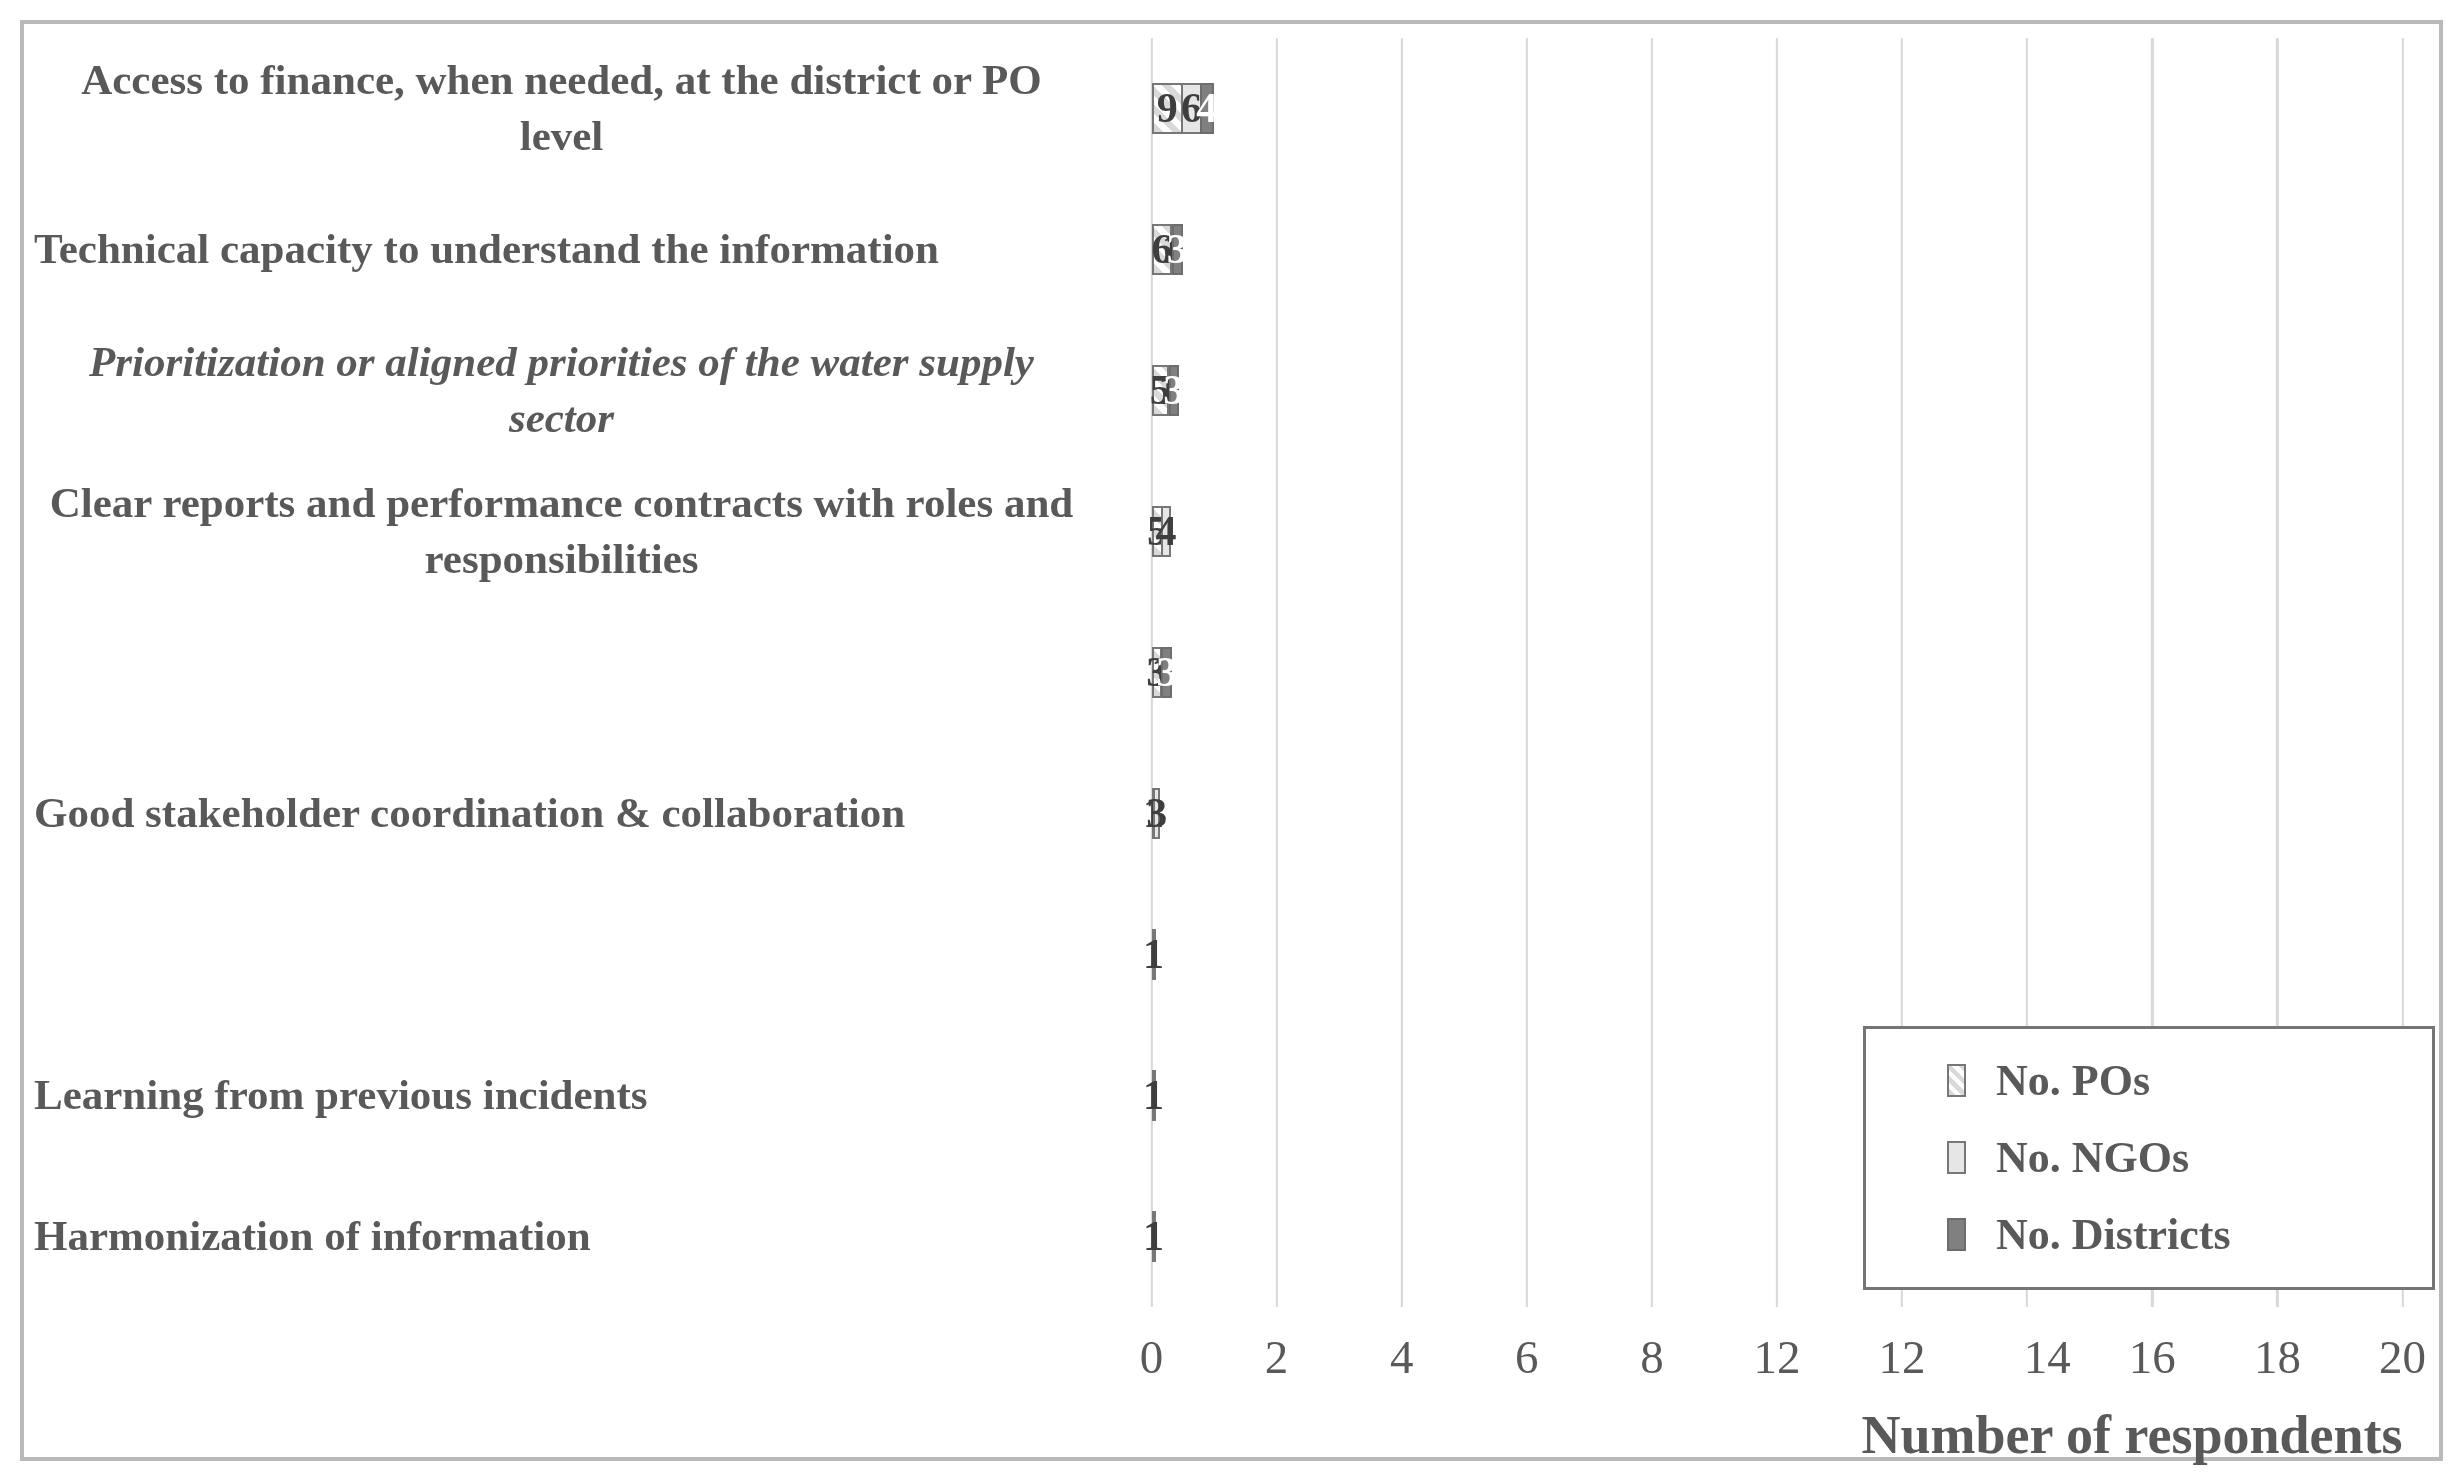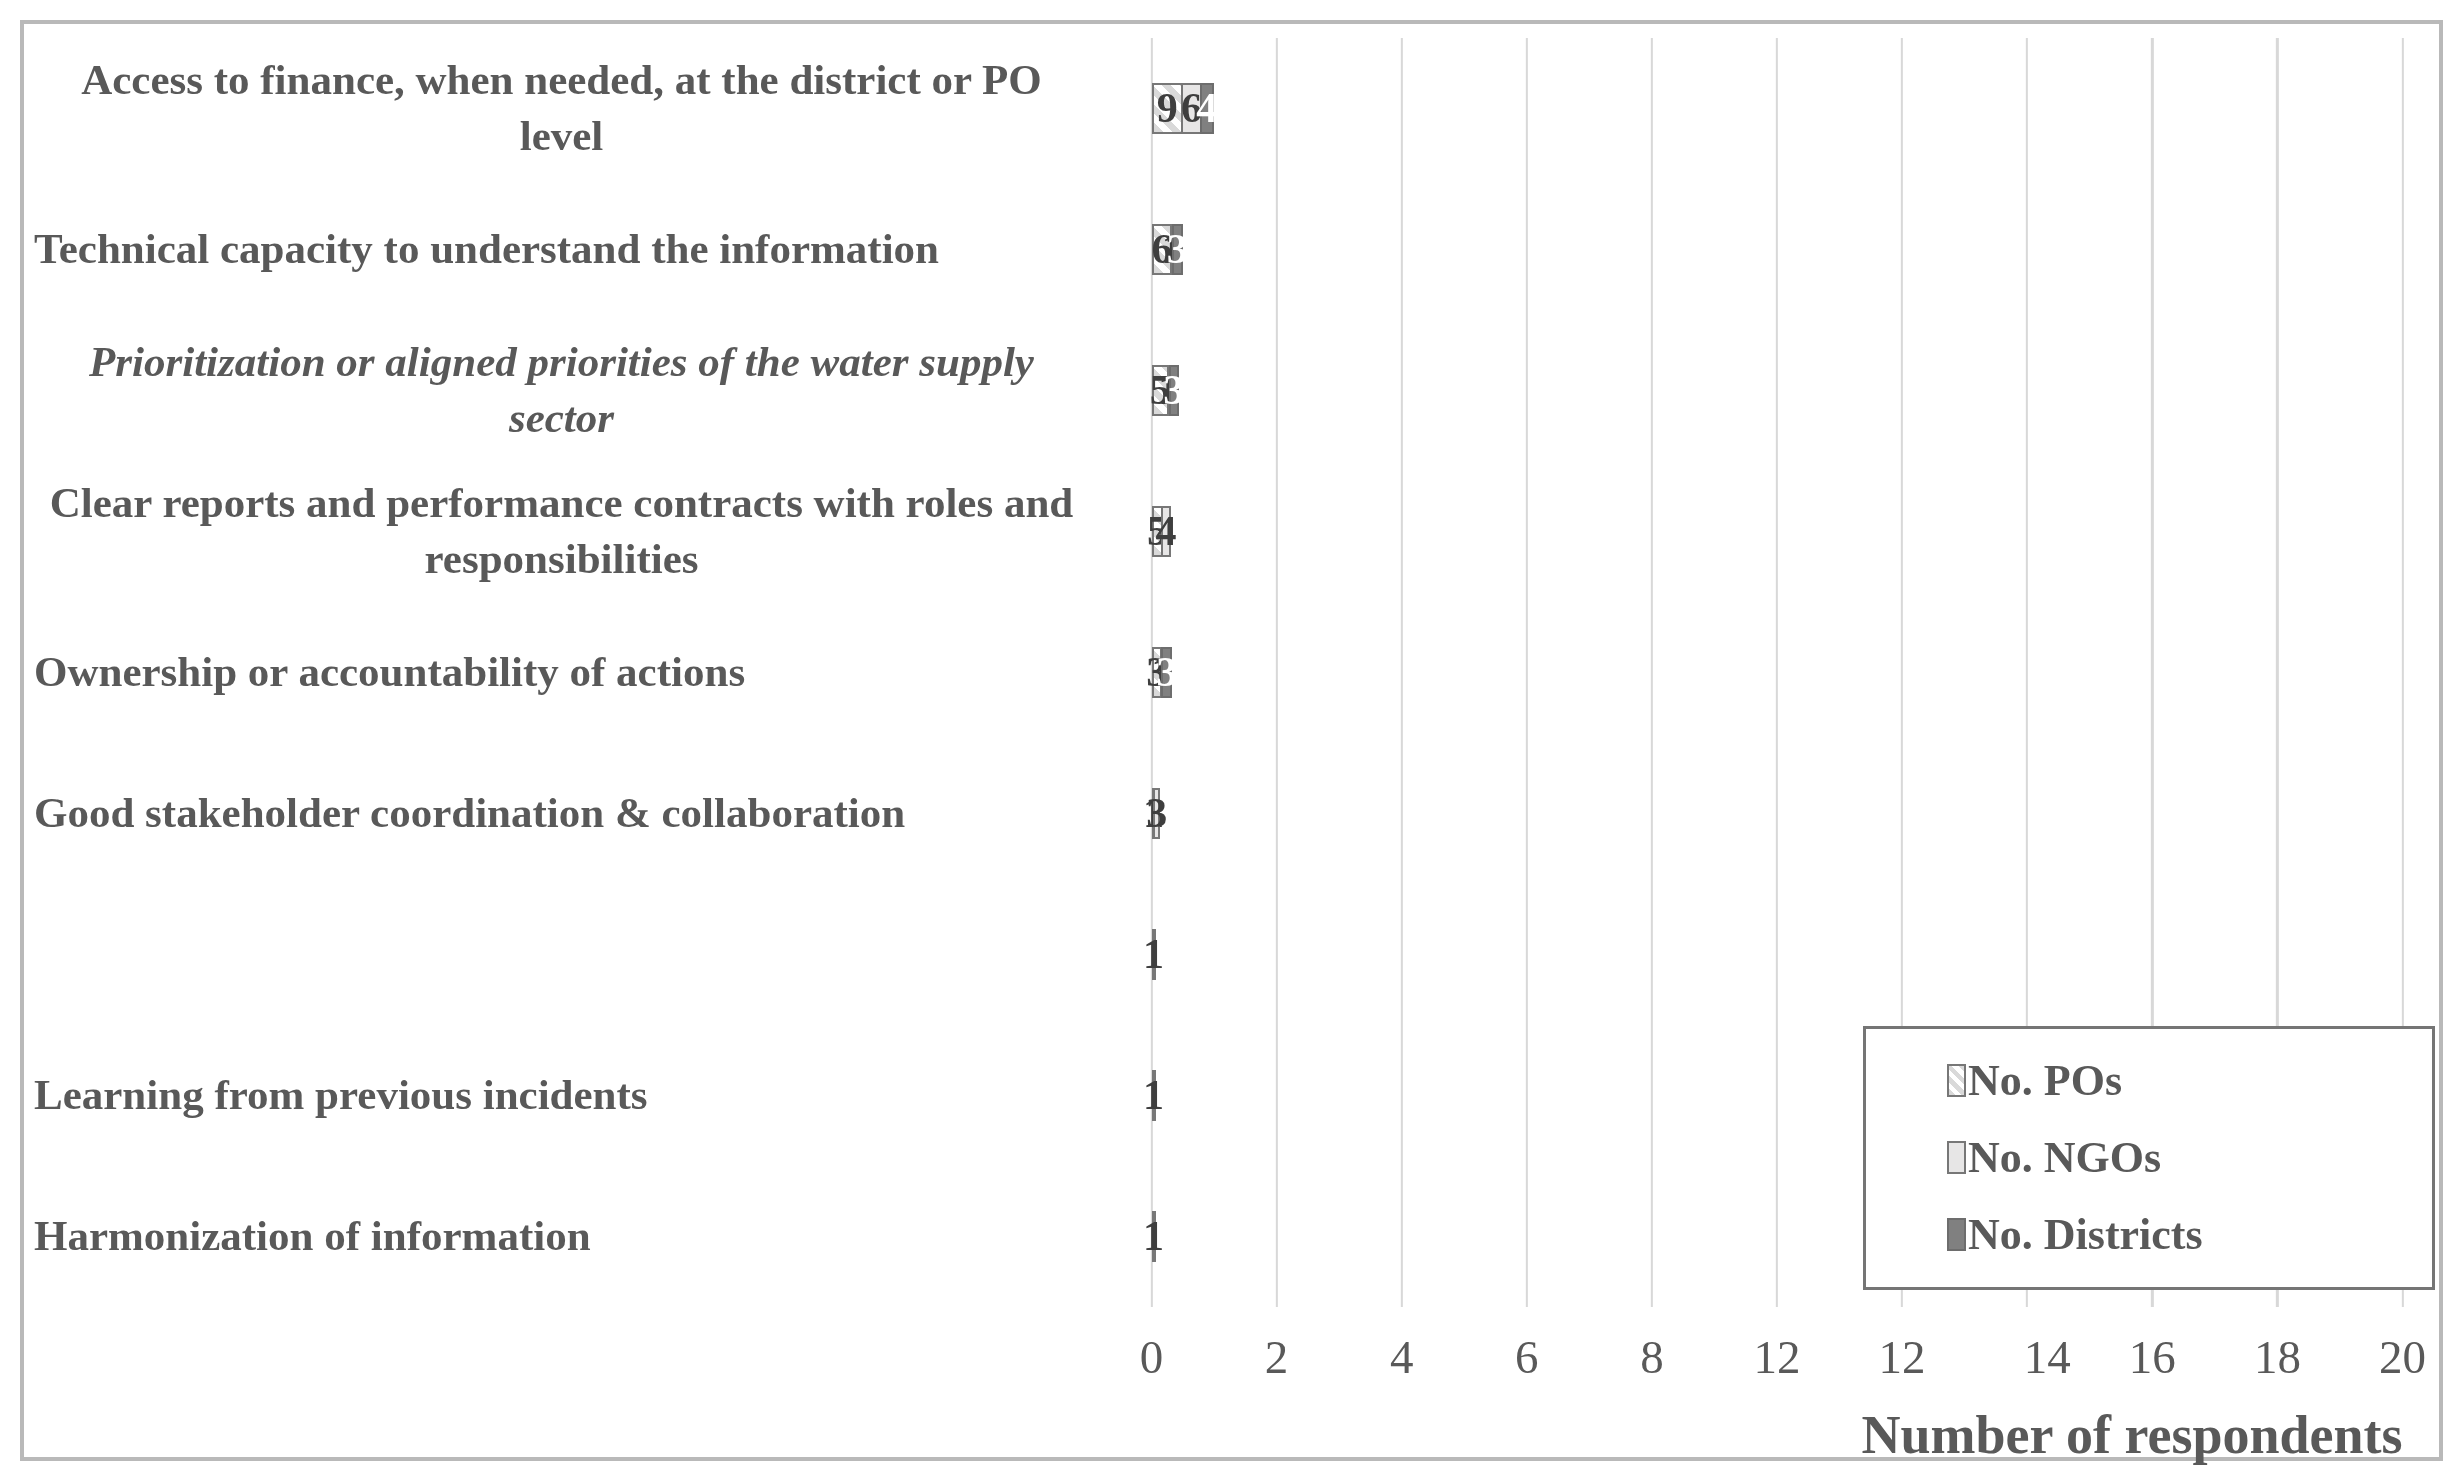--- a/index.html
+++ b/index.html
@@ -58,21 +58,21 @@
     position:absolute;left:1128px;top:1380px;width:1251px;
     text-align:right;font-size:54px;font-weight:bold;color:var(--c-text,#595959);
   }
   
   #legend{
     position:absolute;left:1839px;top:1002px;width:572px;height:264px;
     box-sizing:border-box;border:3px solid var(--c-legendborder,#757575);
     background:#ffffff;display:flex;flex-direction:column;
     justify-content:space-evenly;padding-left:81px;
   }
-  .legend-item{display:flex;align-items:center;gap:2px;}
+  .legend-item{display:flex;align-items:center;gap:30px;}
   .legend-swatch{
     box-sizing:border-box;width:19.5px;height:33px;
     border:2.3px solid var(--c-segborder,#777777);flex:0 0 auto;
   }
   .legend-swatch.seg-hatch{
     background:repeating-linear-gradient(45deg,
       var(--c-hatch,#d9d9d9) 0 4.5px, #ffffff 4.5px 9px);
   }
   .legend-swatch.seg-dark{background:var(--c-dark,#808080);border-color:#6d6d6d;}
   .legend-label{
@@ -92,23 +92,20 @@
         <div class="cat-cell" style="top: 11.1111%; height: 11.1111%;">
           <span>Technical capacity to understand the information</span>
         </div>
         <div class="cat-cell multi" style="top: 22.2222%; height: 11.1111%; font-style: italic;">
           <span>Prioritization or aligned priorities of the water supply</span>
           <span>sector</span>
         </div>
         <div class="cat-cell multi" style="top: 33.3333%; height: 11.1111%;">
           <span>Clear reports and performance contracts with roles and</span>
           <span>responsibilities</span>
-        </div>
-        <div class="cat-cell" style="top: 44.4444%; height: 11.1111%;">
-          <span>Ownership or accountability of actions</span>
         </div>
         <div class="cat-cell" style="top: 55.5556%; height: 11.1111%;">
           <span>Good stakeholder coordination &amp; collaboration</span>
         </div>
         <div class="cat-cell" style="top: 77.7778%; height: 11.1111%;">
           <span>Learning from previous incidents</span>
         </div>
         <div class="cat-cell" style="top: 88.8889%; height: 11.1111%;">
           <span>Harmonization of information</span>
         </div>

